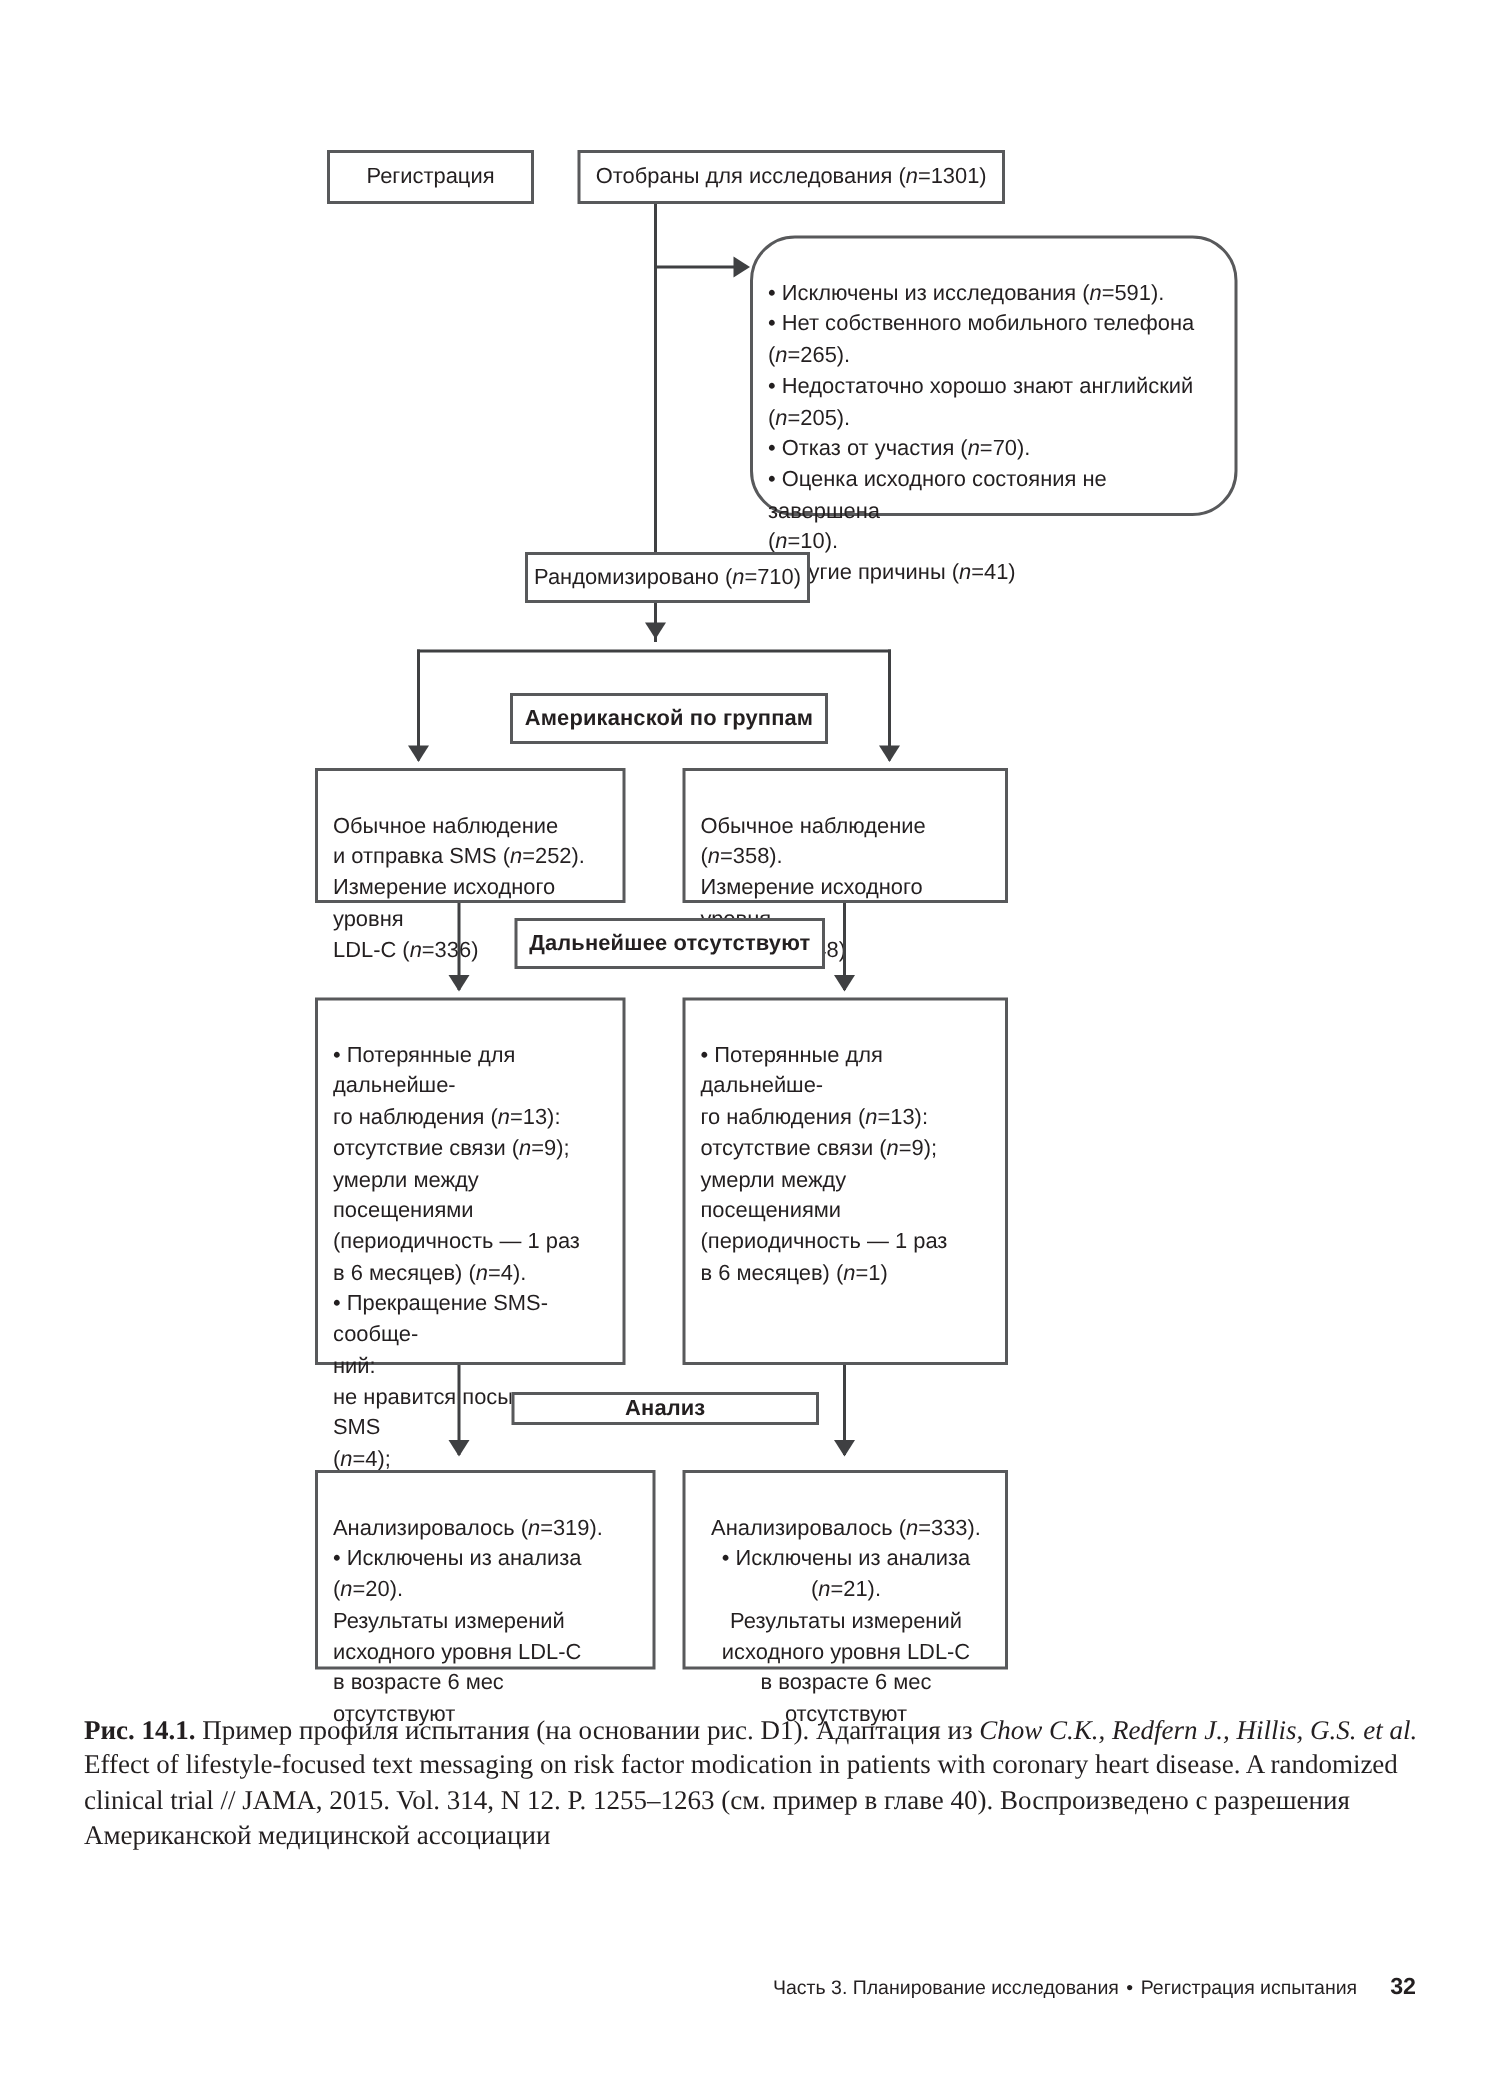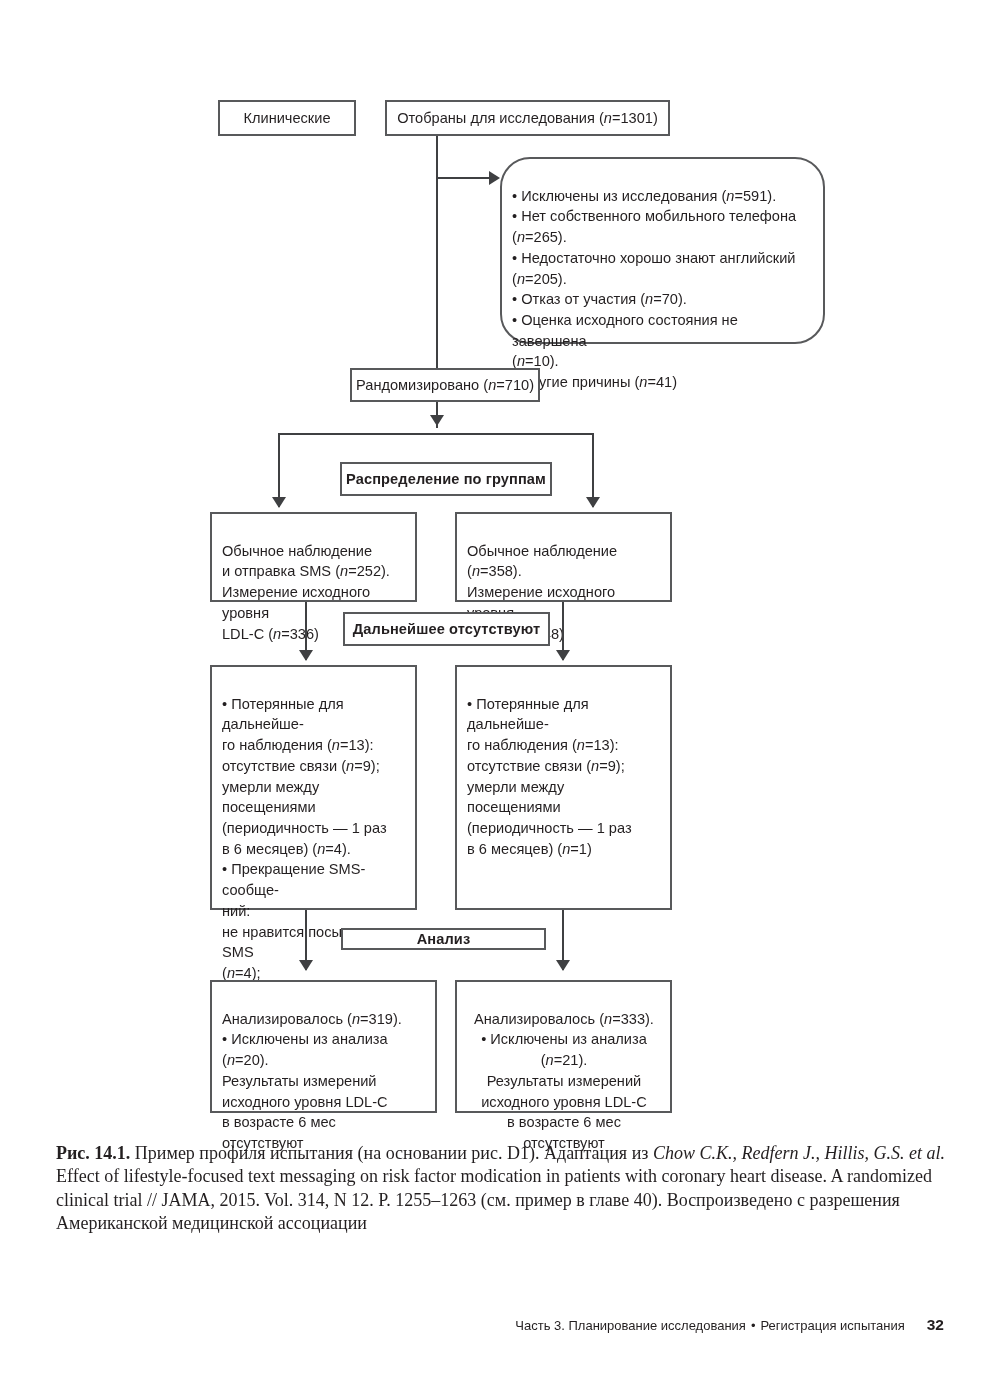--- a/index.html
+++ b/index.html
@@ -88,21 +88,21 @@
     font-size: 15.5px;
     margin-left: 22px;
   }
 </style>
 </head>
 <body>
 
 <div id="page">
 
   <div class="box center" style="left:218px; top:100px; width:138px; height:36px;">
-    <span>Клинические</span>
+    <span>Регистрация</span>
   </div>
 
   <div class="box center" style="left:385px; top:100px; width:285px; height:36px;">
     <span>Отобраны для исследования (<i>n</i>=1301)</span>
   </div>
 
   <div class="vline" style="left:436px; top:136px; height:232px;"></div>
 
   <div class="hline" style="left:436px; top:177px; width:54px;"></div>
   <div class="arrow-r" style="left:489px; top:171px;"></div>
@@ -119,21 +119,21 @@
   <div class="arrow-d" style="left:430px; top:415px;"></div>
   <div class="hline" style="left:278px; top:433px; width:316px;"></div>
 
   <div class="vline" style="left:278px; top:433px; height:74px;"></div>
   <div class="arrow-d" style="left:272px; top:497px;"></div>
 
   <div class="vline" style="left:592px; top:433px; height:74px;"></div>
   <div class="arrow-d" style="left:586px; top:497px;"></div>
 
   <div class="box center stage" style="left:340px; top:462px; width:212px; height:34px;">
-    <span>Распределение по группам</span>
+    <span>Американской по группам</span>
   </div>
 
   <div class="box" style="left:210px; top:512px; width:207px; height:90px;">
     <span>Обычное наблюдение<br>и отправка SMS (<i>n</i>=252).<br>Измерение исходного уровня<br>LDL-C (<i>n</i>=336)</span>
   </div>
 
   <div class="box" style="left:455px; top:512px; width:217px; height:90px;">
     <span>Обычное наблюдение (<i>n</i>=358).<br>Измерение исходного уровня<br>LDL-C (<i>n</i>=348)</span>
   </div>
 

